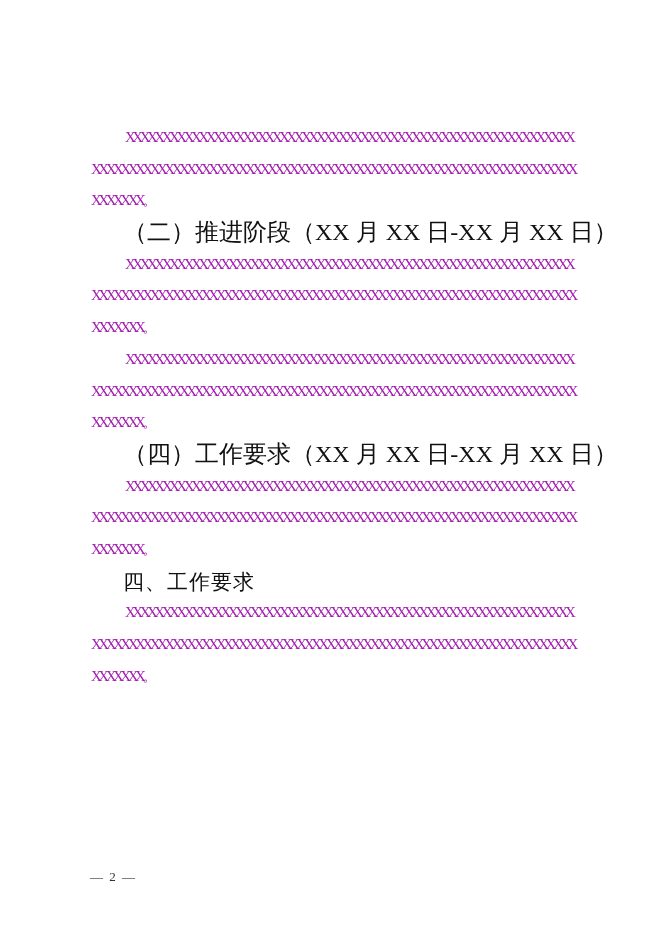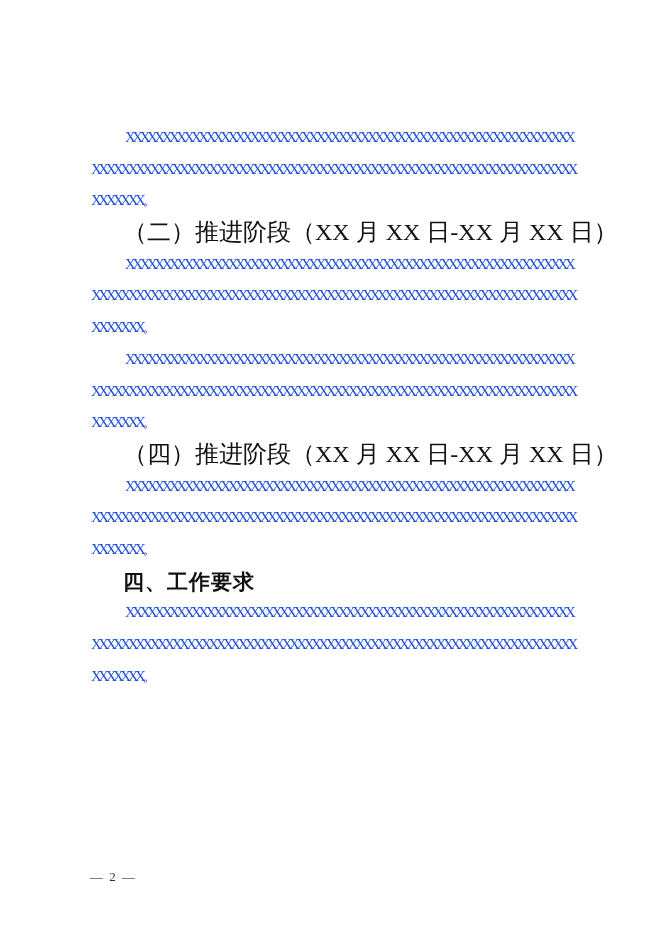--- a/index.html
+++ b/index.html
@@ -29,36 +29,36 @@
   .line {
     height: 31.7px;
     line-height: 31.7px;
     white-space: nowrap;
   }
   
   .xline {
     font-family: "Liberation Serif", serif;
     font-size: 15px;
     letter-spacing: -3.5px;
-    color: #1d4ed8;
+    color: #a21caf;
   }
   .xline.first {
     padding-left: 34px;
   }
   
   .h-kaiti {
     font-family: "Liberation Serif", serif;
     font-size: 24px;
     padding-left: 32px;
     color: #111111;
   }
   
   .h-bold {
     font-family: "Liberation Sans", sans-serif;
-    font-weight: bold;
+    font-weight: normal;
     font-size: 21px;
     padding-left: 32px;
     letter-spacing: 1px;
     color: #111111;
   }
   .footer {
     position: absolute;
     left: 90px;
     top: 869px;
     font-family: "Liberation Serif", serif;
@@ -81,21 +81,21 @@
 
     <div class="line xline first">XXXXXXXXXXXXXXXXXXXXXXXXXXXXXXXXXXXXXXXXXXXXXXXXXXXXXXXXXXXXX</div>
     <div class="line xline">XXXXXXXXXXXXXXXXXXXXXXXXXXXXXXXXXXXXXXXXXXXXXXXXXXXXXXXXXXXXXXXXXX</div>
     <div class="line xline">XXXXXXX。</div>
 
 
     <div class="line xline first">XXXXXXXXXXXXXXXXXXXXXXXXXXXXXXXXXXXXXXXXXXXXXXXXXXXXXXXXXXXXX</div>
     <div class="line xline">XXXXXXXXXXXXXXXXXXXXXXXXXXXXXXXXXXXXXXXXXXXXXXXXXXXXXXXXXXXXXXXXXX</div>
     <div class="line xline">XXXXXXX。</div>
 
-    <div class="line h-kaiti">（四）推进阶段（XX 月 XX 日-XX 月 XX 日）</div>
+    <div class="line h-kaiti">（四）工作要求（XX 月 XX 日-XX 月 XX 日）</div>
 
     <div class="line xline first">XXXXXXXXXXXXXXXXXXXXXXXXXXXXXXXXXXXXXXXXXXXXXXXXXXXXXXXXXXXXX</div>
     <div class="line xline">XXXXXXXXXXXXXXXXXXXXXXXXXXXXXXXXXXXXXXXXXXXXXXXXXXXXXXXXXXXXXXXXXX</div>
     <div class="line xline">XXXXXXX。</div>
 
     <div class="line h-bold">四、工作要求</div>
 
     <div class="line xline first">XXXXXXXXXXXXXXXXXXXXXXXXXXXXXXXXXXXXXXXXXXXXXXXXXXXXXXXXXXXXX</div>
     <div class="line xline">XXXXXXXXXXXXXXXXXXXXXXXXXXXXXXXXXXXXXXXXXXXXXXXXXXXXXXXXXXXXXXXXXX</div>
     <div class="line xline">XXXXXXX。</div>

